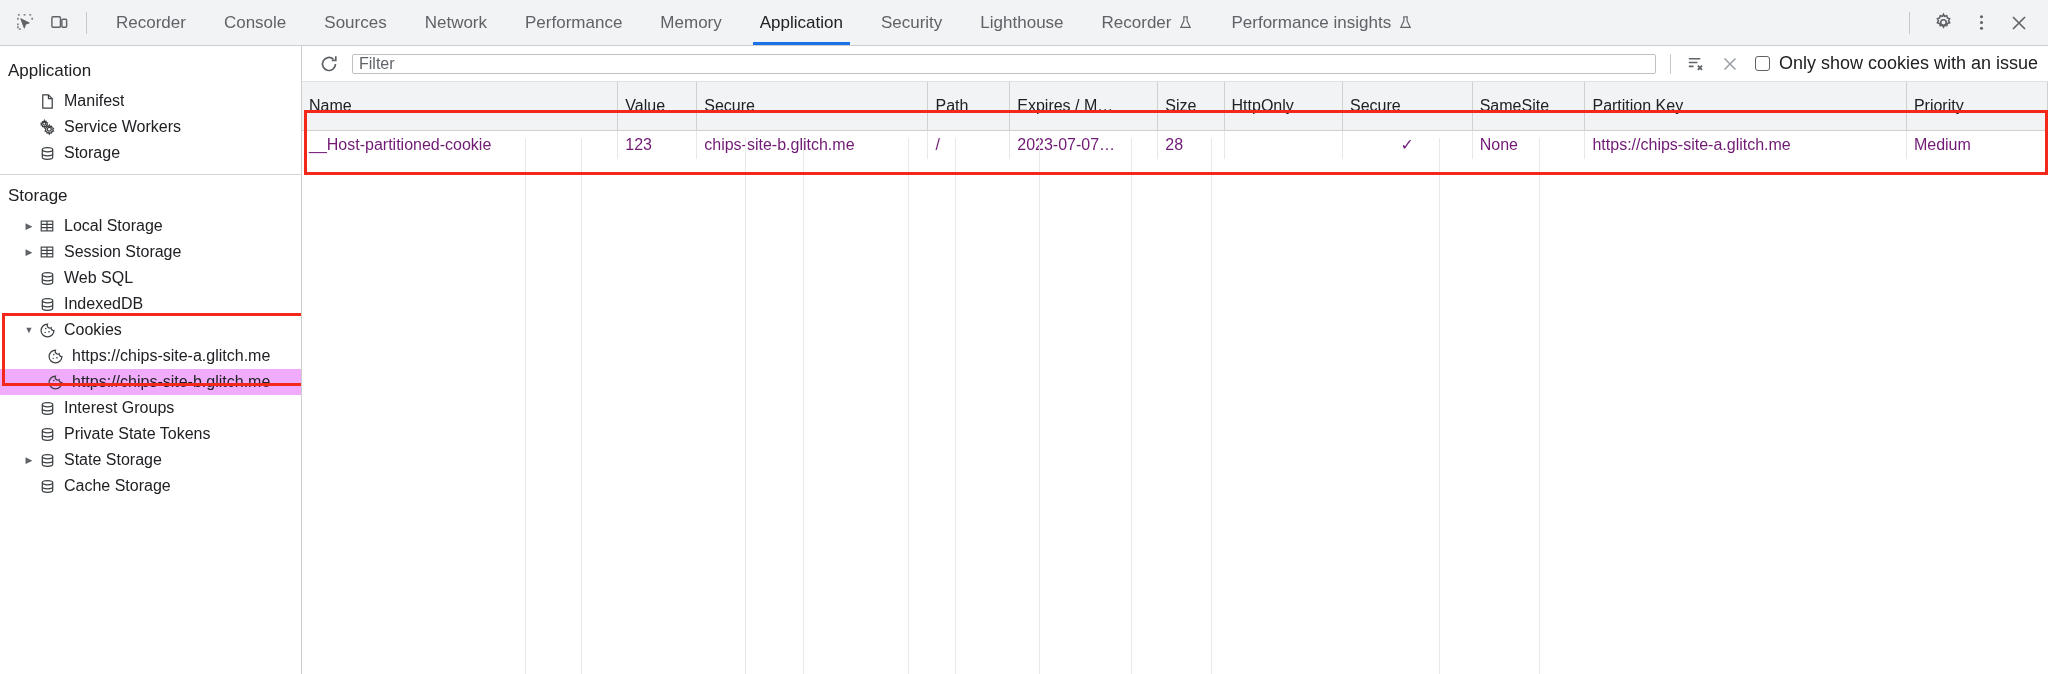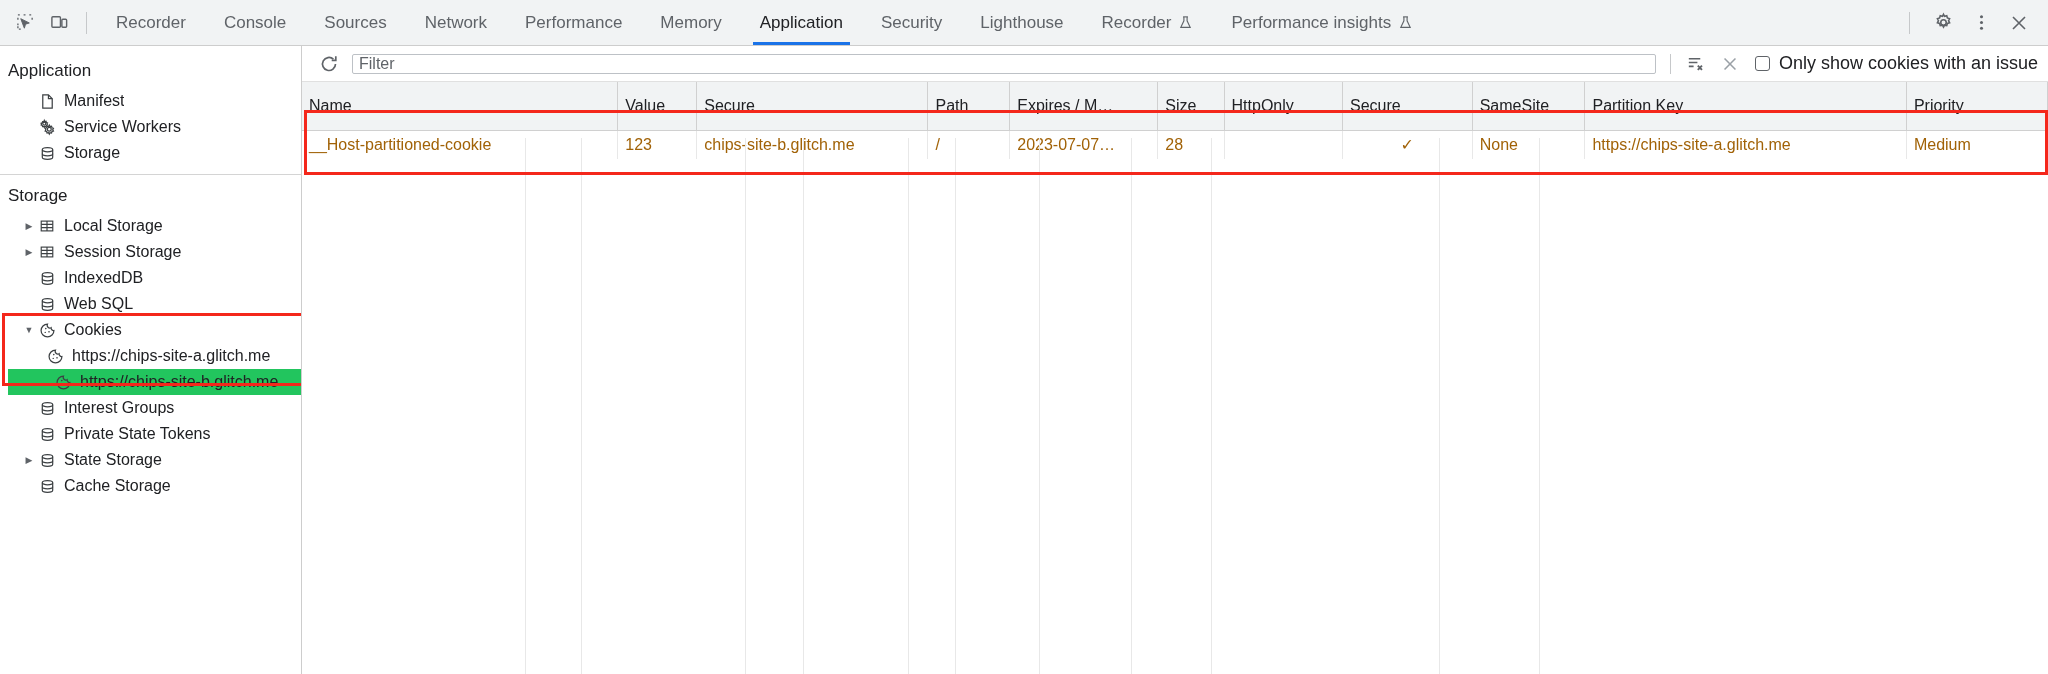--- a/index.html
+++ b/index.html
@@ -88,21 +88,21 @@
   }
   .tree-item {
     display: flex;
     align-items: center;
     height: 26px;
     font-size: 16px;
     color: #202124;
     padding-left: 8px;
     white-space: nowrap;
   }
-  .tree-item.selected { background: #22c55e; margin-left: 8px; }
+  .tree-item.selected { background: #f0abfc; }
   .tree-item.indent1 { padding-left: 22px; }
   .tree-item.indent2 { padding-left: 44px; }
   .twisty {
     width: 14px; height: 14px; flex: none;
     display: flex; align-items: center; justify-content: center;
     color: #5f6368;
     font-size: 9px;
   }
   .twisty.spacer { visibility: hidden; }
   .t-icon {
@@ -200,21 +200,21 @@
     border-right: 1px solid #d0d0d0;
     border-bottom: 1px solid #d0d0d0;
     white-space: nowrap;
     overflow: hidden;
     text-overflow: ellipsis;
   }
   table.cookies td {
     height: 28px;
     padding: 0 7px;
     border-right: 1px solid #e8e8e8;
-    color: #a16207;
+    color: #701a75;
     white-space: nowrap;
     overflow: hidden;
     text-overflow: ellipsis;
     vertical-align: middle;
     margin-top: 20px;
   }
   .grid-fill {
     position: absolute;
     top: 56px; left: 0; right: 0; bottom: 0;
     display: flex;
@@ -395,33 +395,33 @@
 
     <div class="tree-item indent1">
       <span class="twisty spacer">▶</span>
       <span class="t-icon">
         <svg width="17" height="17" viewBox="0 0 18 18" fill="none" stroke="currentColor" stroke-width="1.3">
           <ellipse cx="9" cy="5" rx="5.5" ry="2.2"></ellipse>
           <path d="M3.5 5v8c0 1.2 2.5 2.2 5.5 2.2s5.5-1 5.5-2.2V5"></path>
           <path d="M3.5 9.2c0 1.2 2.5 2.2 5.5 2.2s5.5-1 5.5-2.2"></path>
         </svg>
       </span>
-      <span class="t-label">IndexedDB</span>
+      <span class="t-label">Web SQL</span>
     </div>
 
     <div class="tree-item indent1">
       <span class="twisty spacer">▶</span>
       <span class="t-icon">
         <svg width="17" height="17" viewBox="0 0 18 18" fill="none" stroke="currentColor" stroke-width="1.3">
           <ellipse cx="9" cy="5" rx="5.5" ry="2.2"></ellipse>
           <path d="M3.5 5v8c0 1.2 2.5 2.2 5.5 2.2s5.5-1 5.5-2.2V5"></path>
           <path d="M3.5 9.2c0 1.2 2.5 2.2 5.5 2.2s5.5-1 5.5-2.2"></path>
         </svg>
       </span>
-      <span class="t-label">Web SQL</span>
+      <span class="t-label">IndexedDB</span>
     </div>
 
     <div class="tree-item indent1">
       <span class="twisty">▼</span>
       <span class="t-icon">
         <svg width="17" height="17" viewBox="0 0 18 18" fill="none" stroke="currentColor" stroke-width="1.3">
           <path d="M9 2.2a6.8 6.8 0 106.8 6.8 2.7 2.7 0 01-3-3 2.8 2.8 0 01-3.8-3.8z"></path>
           <circle cx="7.2" cy="7" r=".85" fill="currentColor" stroke="none"></circle>
           <circle cx="10.6" cy="10.4" r=".85" fill="currentColor" stroke="none"></circle>
           <circle cx="6.6" cy="11" r=".75" fill="currentColor" stroke="none"></circle>

